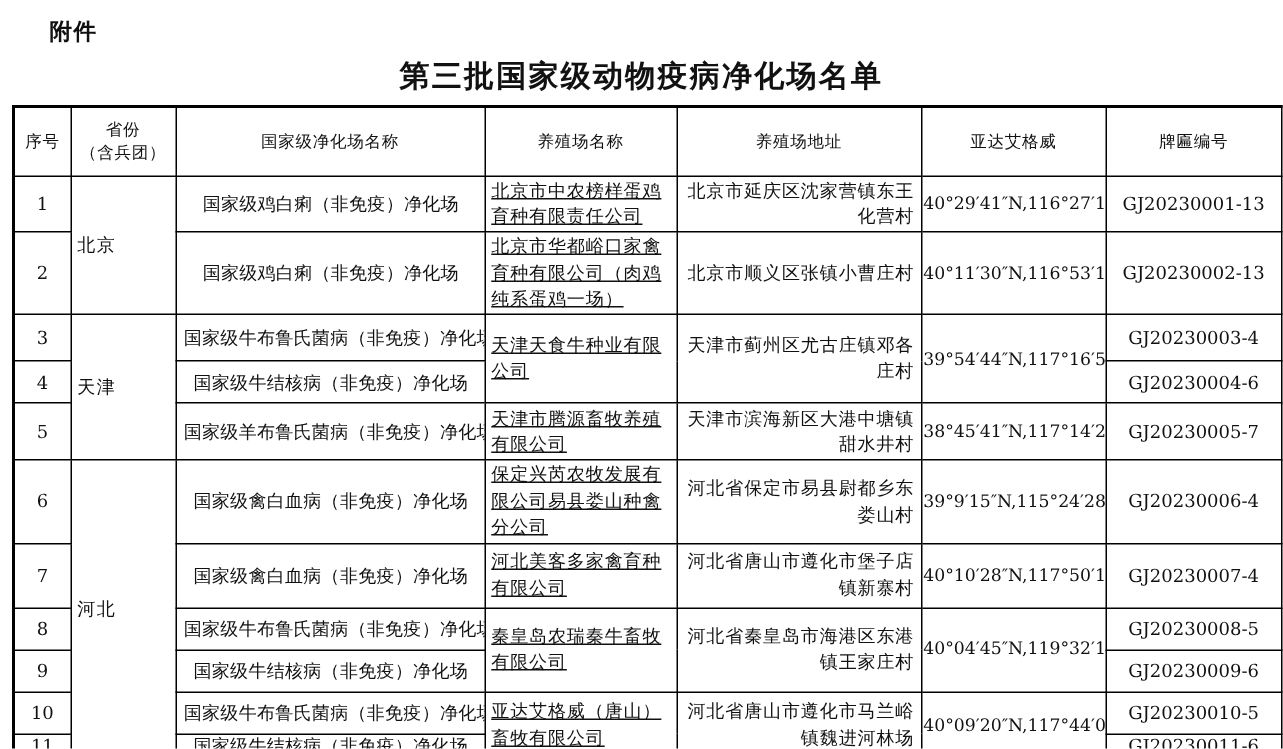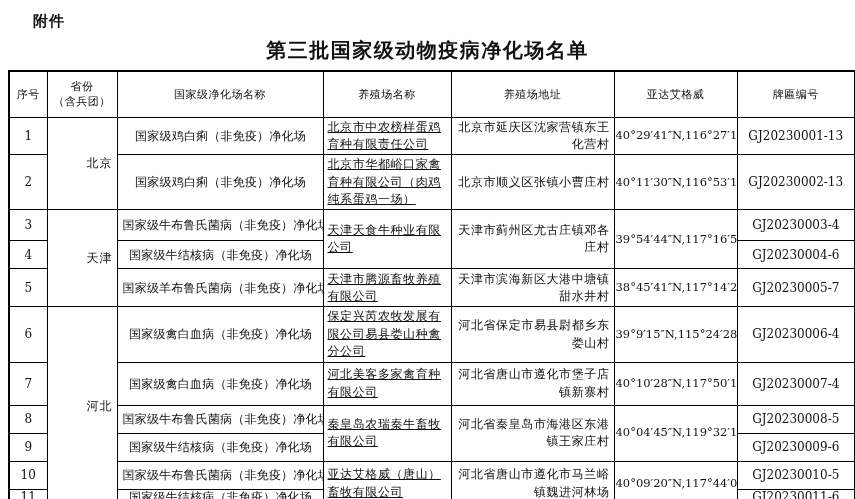--- a/index.html
+++ b/index.html
@@ -28,21 +28,21 @@
     padding:1px 4px;
     font-size:12px;
     line-height:1.35;
     overflow:hidden;
   }
   th{
     font-weight:400;font-size:11px;text-align:center;
     white-space:pre-line;letter-spacing:.5px;line-height:1.4;
   }
   td.c0{text-align:center;}
-  td.c1{text-align:right;letter-spacing:1px;}
+  td.c1{text-align:left;letter-spacing:1px;}
   td.c2{text-align:center;white-space:nowrap;letter-spacing:.2px;padding-left:5px;}
   td.c3{text-align:left;letter-spacing:.6px;line-height:1.45;text-decoration:underline;}
   td.c4{text-align:right;letter-spacing:.6px;line-height:1.45;}
   td.c5{text-align:center;white-space:nowrap;font-size:11.5px;letter-spacing:0;padding:1px 1px;}
   td.c6{text-align:center;white-space:nowrap;font-size:12px;letter-spacing:0;}
   tr.tight td{line-height:1.15;}
 </style>
 </head>
 <body>
 

